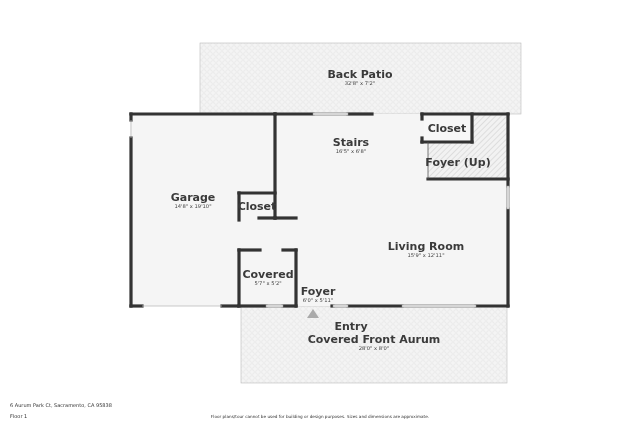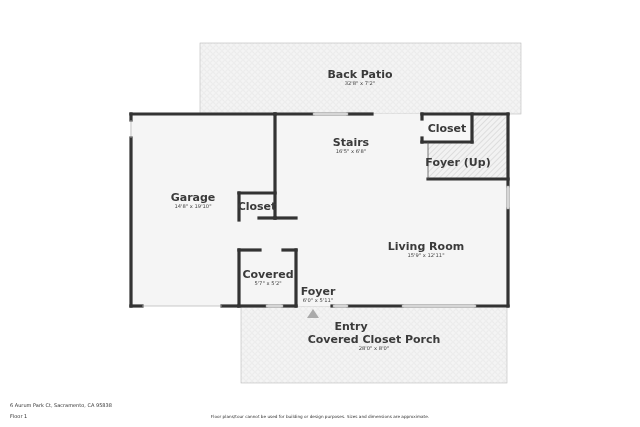--- a/index.html
+++ b/index.html
@@ -122,19 +122,19 @@
   <span class="dim">5'7" x 5'2"</span>
 </div>
 <div class="lbl" style="left:318px;top:287px;">
   <span class="name">Foyer</span>
   <span class="dim">6'0" x 5'11"</span>
 </div>
 <div class="lbl" style="left:313px;top:322px;margin-left:38px;">
   <span class="name">Entry</span>
 </div>
 <div class="lbl" style="left:374px;top:335px;">
-  <span class="name">Covered Closet Porch</span>
+  <span class="name">Covered Front Aurum</span>
   <span class="dim">28'0" x 8'0"</span>
 </div>
 
 <div class="foot" style="left:10px;top:402px;">6 Aurum Park Ct, Sacramento, CA 95838</div>
 <div class="foot" style="left:10px;top:413px;">Floor 1</div>
 <div class="foot" style="left:320px;top:414px;transform:translateX(-50%);font-size:4.2px;">Floor plans/tour cannot be used for building or design purposes. Sizes and dimensions are approximate.</div>
 
 </body></html>

